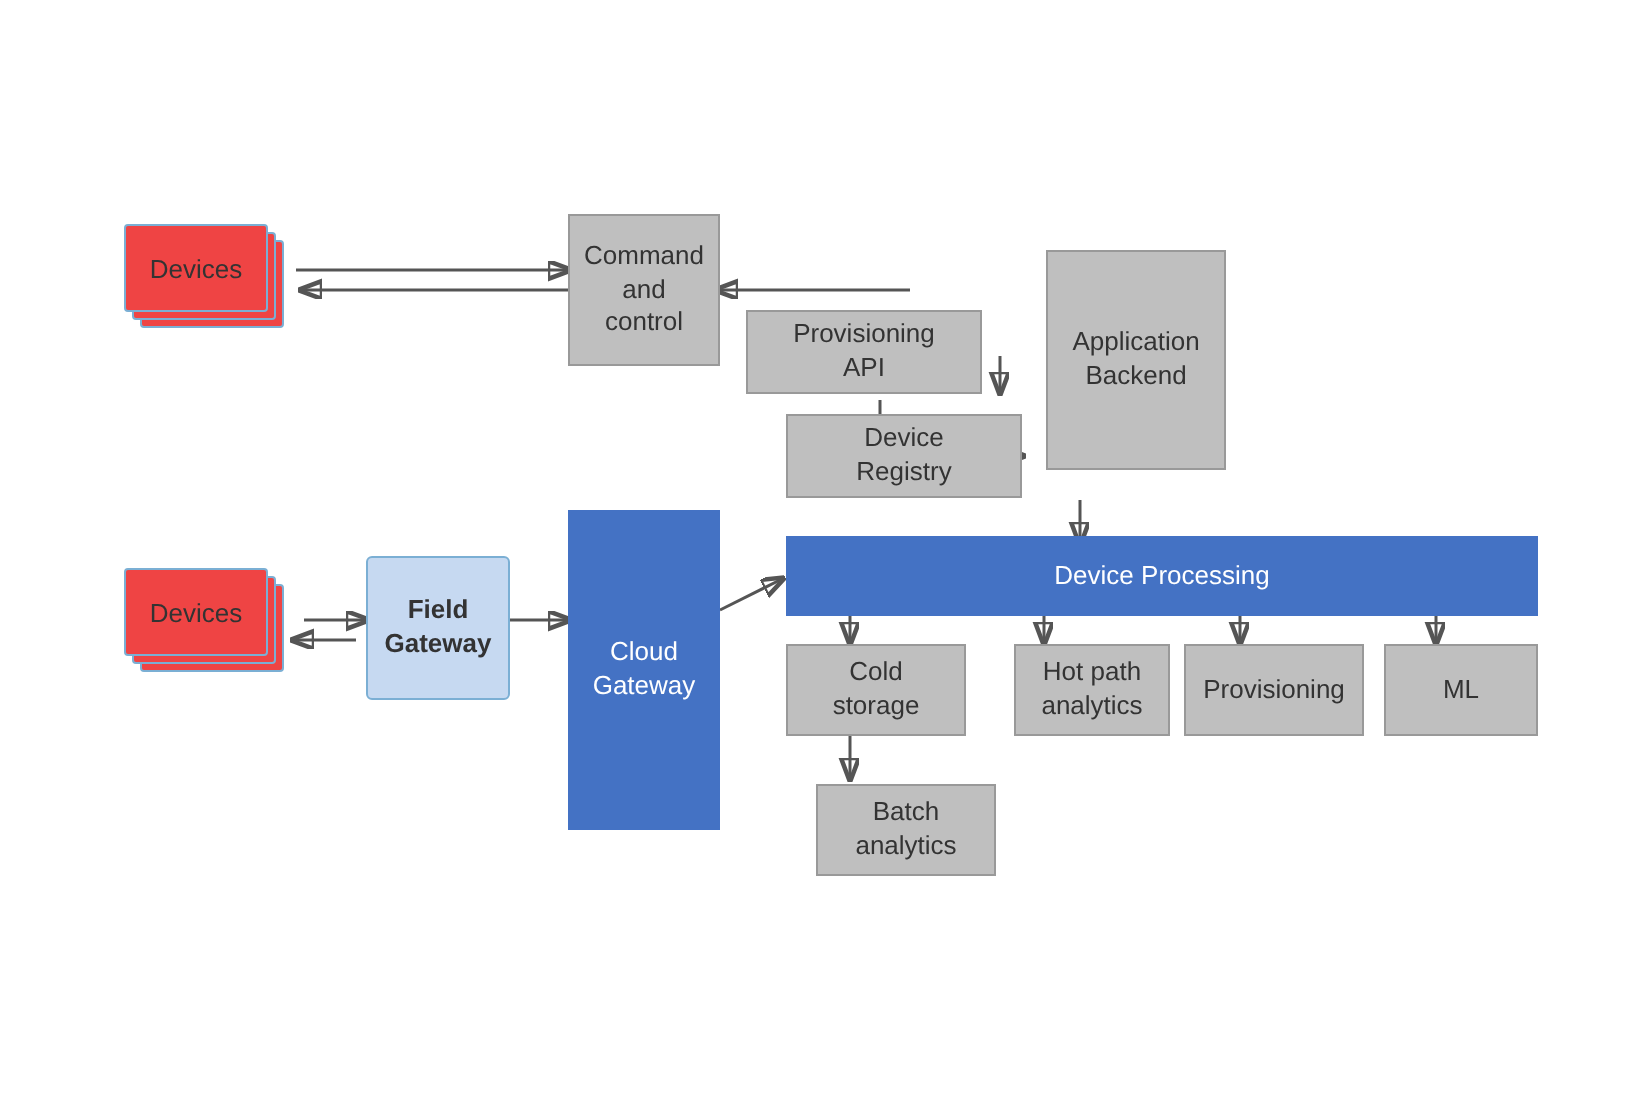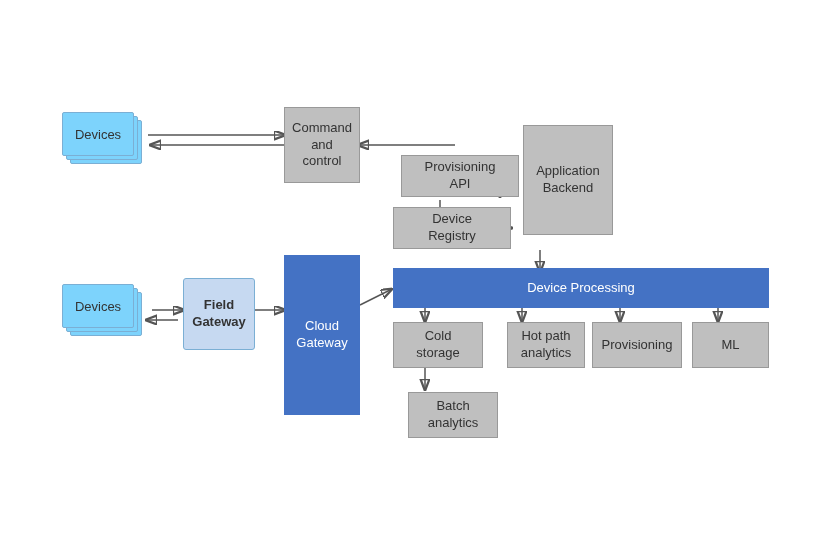--- a/index.html
+++ b/index.html
@@ -43,21 +43,21 @@
       font-weight: bold;
     }
     .box.gray {
       background: #bfbfbf;
       color: #333;
       border: 1.5px solid #999;
     }
     .device-card {
       position: absolute;
       border: 1.5px solid #7bafd4;
-      background: #7dd3fc;
+      background: #ef4444;
       border-radius: 2px;
       width: 72px;
       height: 44px;
     }
     svg.arrows {
       position: absolute;
       top: 0; left: 0;
       width: 822px;
       height: 548px;
       pointer-events: none;
@@ -141,21 +141,21 @@
 
   <div class="box gray" style="left:284px; top:107px; width:76px; height:76px;">
     <span>Command<br>and control</span>
   </div>
 
   <div class="box blue" style="left:284px; top:255px; width:76px; height:160px;">
     <span>Cloud
 Gateway</span>
   </div>
 
-  <div class="box gray" style="left:401px; top:155px; width:118px; height:34px;">
+  <div class="box gray" style="left:373px; top:155px; width:118px; height:34px;">
     <span>Provisioning API</span>
   </div>
 
   <div class="box gray" style="left:393px; top:207px; width:118px; height:34px;">
     <span>Device Registry</span>
   </div>
 
   <div class="box gray" style="left:523px; top:125px; width:90px; height:110px;">
     <span>Application<br>Backend</span>
   </div>

